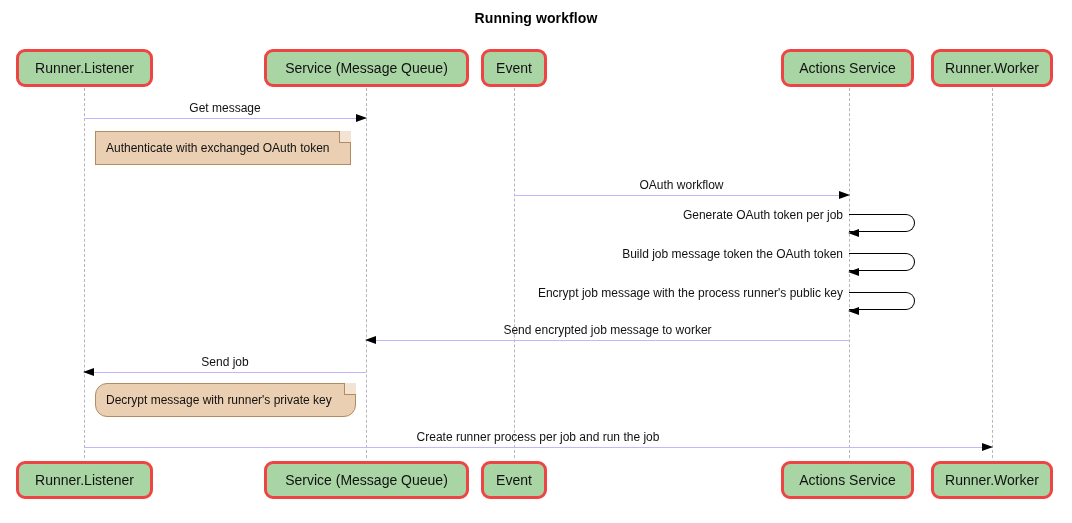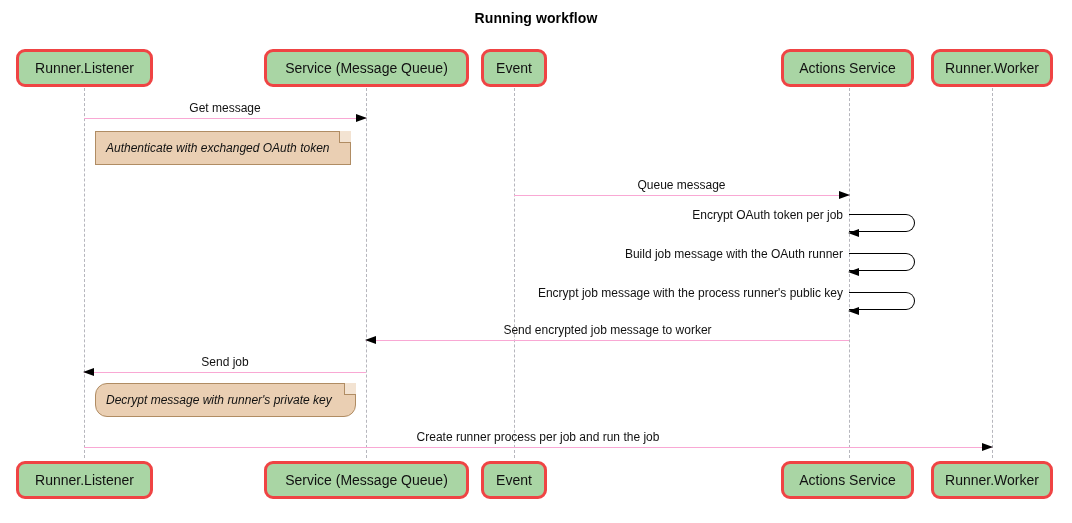--- a/index.html
+++ b/index.html
@@ -58,37 +58,36 @@
     height: 34px;
     background: #eacfb3;
     border: 1px solid #b08c63;
     box-sizing: border-box;
     display: flex;
     align-items: center;
     font-size: 12px;
     color: #111111;
     padding-left: 10px;
     white-space: nowrap;
-    font-style: italic;
   }
   .note-fold {
     position: absolute;
     top: -1px;
     right: -1px;
     width: 11px;
     height: 11px;
     background: #f3e3d2;
     border-left: 1px solid #b08c63;
     border-bottom: 1px solid #b08c63;
   }
   
   .msg {
     position: absolute;
     height: 1px;
-    background: #f9a8d4;
+    background: #c4b5fd;
   }
   .arrowhead {
     position: absolute;
     width: 0;
     height: 0;
     top: -4px;
   }
   .arrowhead.right {
     right: -1px;
     border-top: 4.5px solid transparent;
@@ -194,34 +193,34 @@
   <div class="participant" style="left:931px; top:461px; width:122px;">
     <span>Runner.Worker</span>
   </div>
 
   <div class="msg" style="left:84px; top:118px; width:282px;">
     <span class="msg-label center">Get message</span>
     <span class="arrowhead right"></span>
   </div>
 
   <div class="msg" style="left:514px; top:195px; width:335px;">
-    <span class="msg-label center">Queue message</span>
+    <span class="msg-label center">OAuth workflow</span>
     <span class="arrowhead right"></span>
   </div>
 
   <div class="selfcall" style="left:849px; top:214px; width:66px; height:18px;">
     <span class="loop"></span>
     <span class="loop-arrow"></span>
-    <span class="self-label">Encrypt OAuth token per job</span>
+    <span class="self-label">Generate OAuth token per job</span>
   </div>
 
   <div class="selfcall" style="left:849px; top:253px; width:66px; height:18px;">
     <span class="loop"></span>
     <span class="loop-arrow"></span>
-    <span class="self-label">Build job message with the OAuth runner</span>
+    <span class="self-label">Build job message token the OAuth token</span>
   </div>
 
   <div class="selfcall" style="left:849px; top:292px; width:66px; height:18px;">
     <span class="loop"></span>
     <span class="loop-arrow"></span>
     <span class="self-label">Encrypt job message with the process runner's public key</span>
   </div>
 
   <div class="msg" style="left:366px; top:340px; width:483px;">
     <span class="msg-label center">Send encrypted job message to worker</span>

